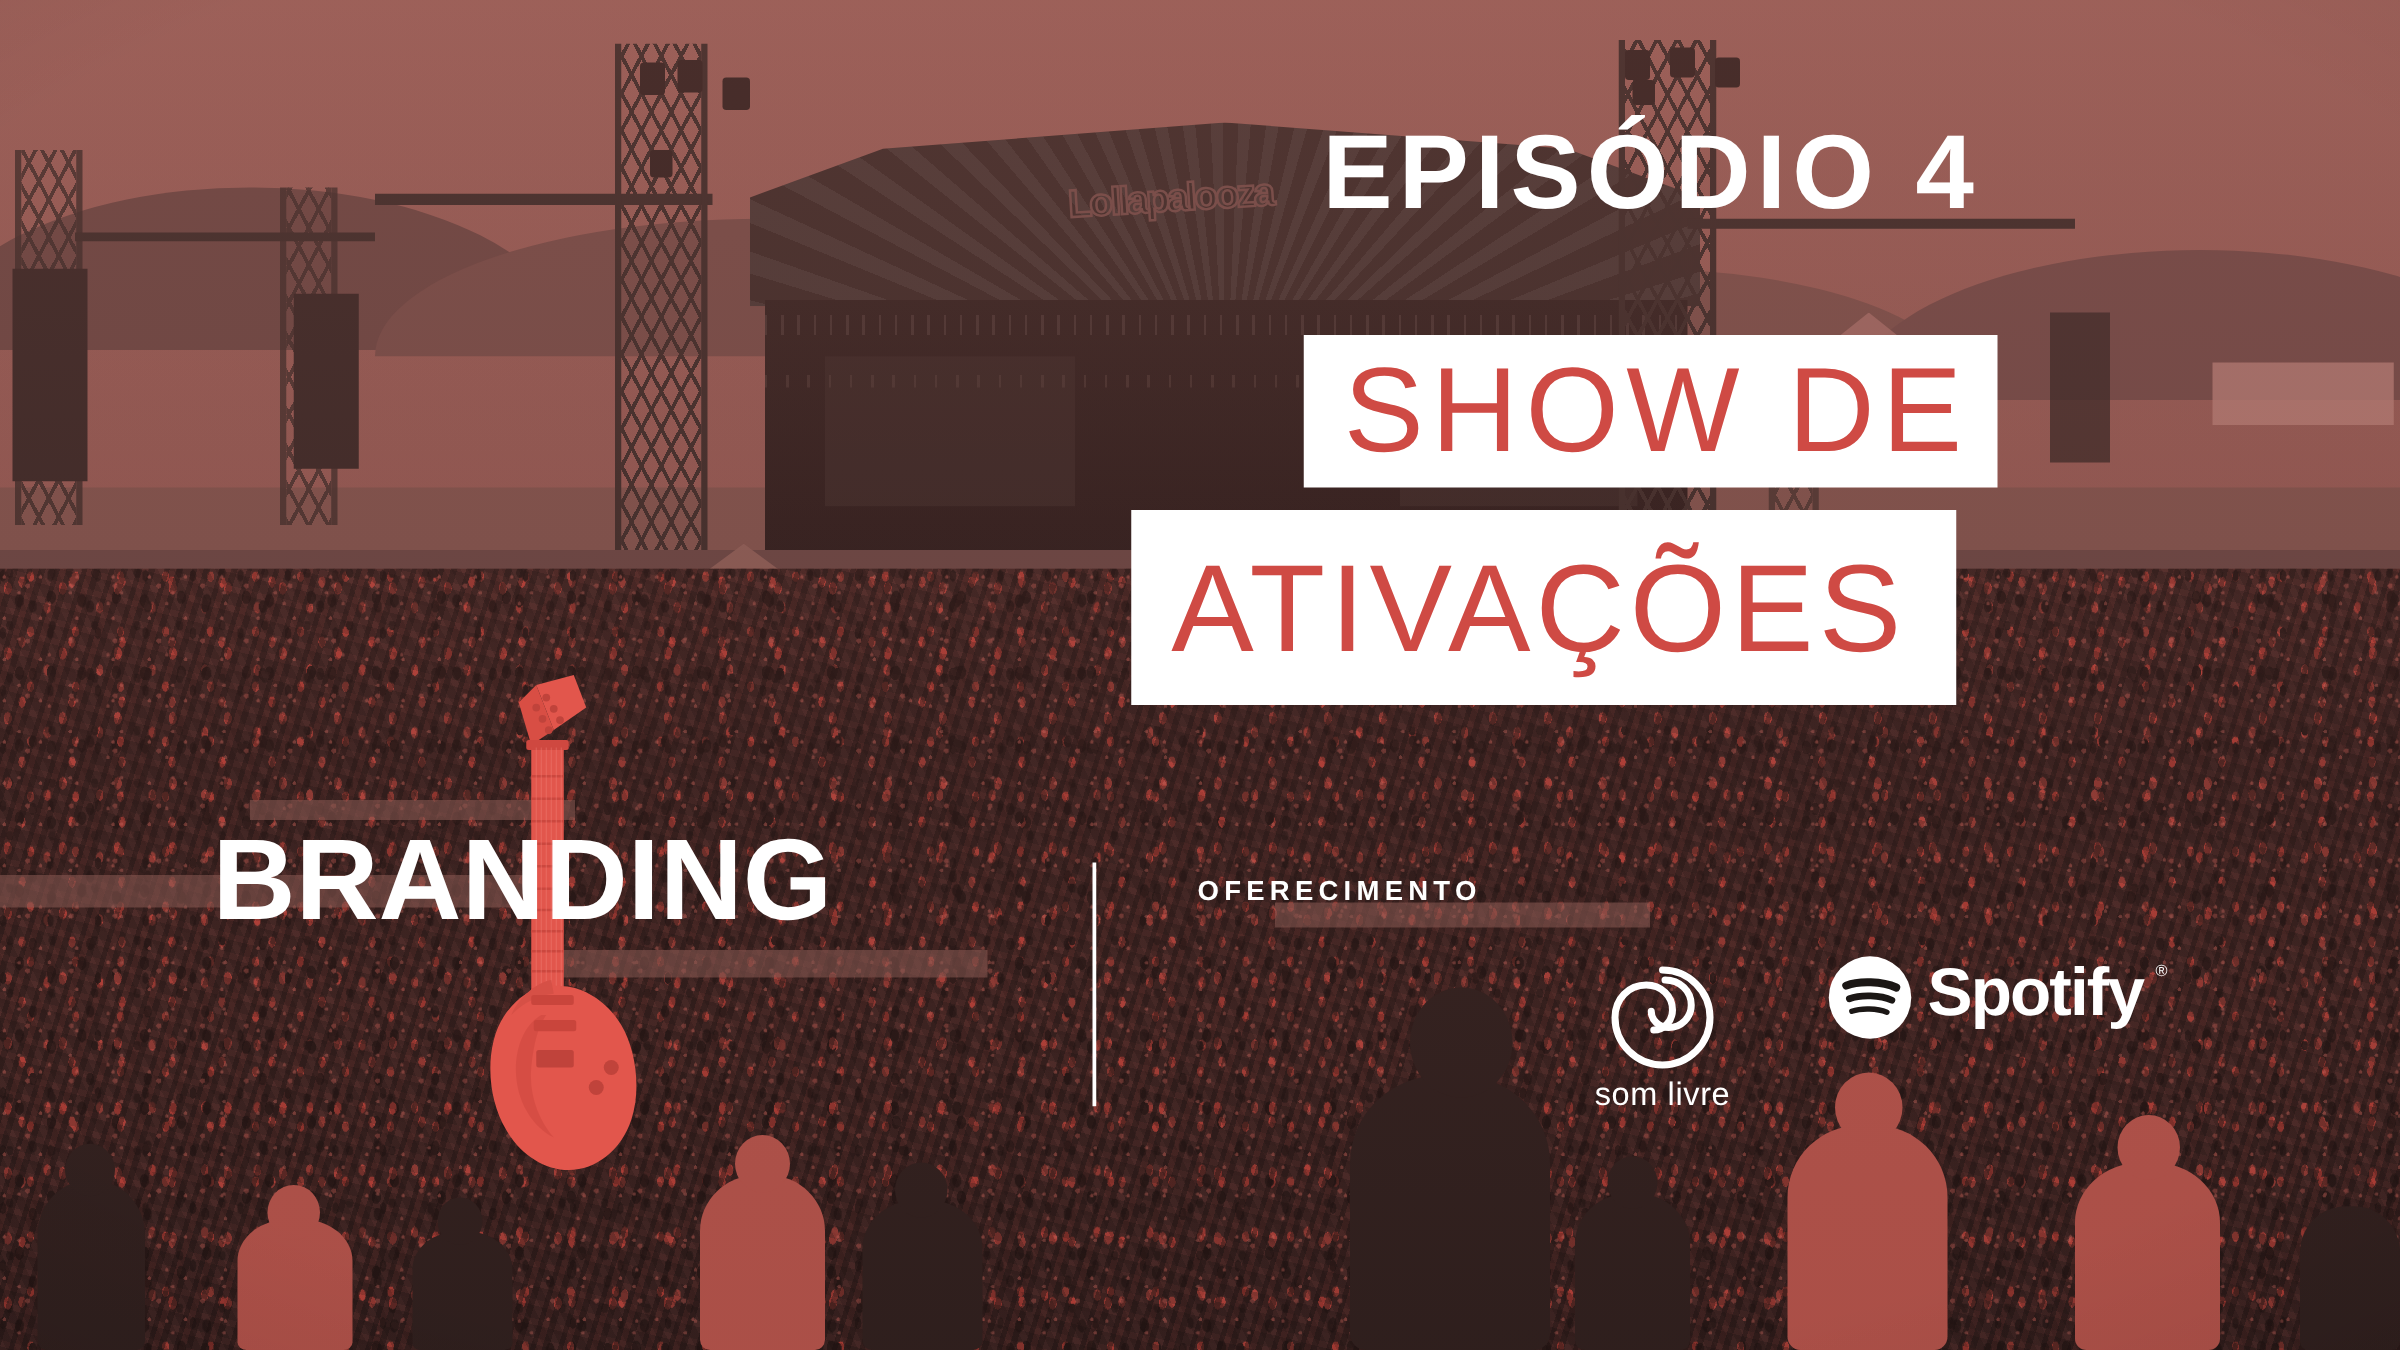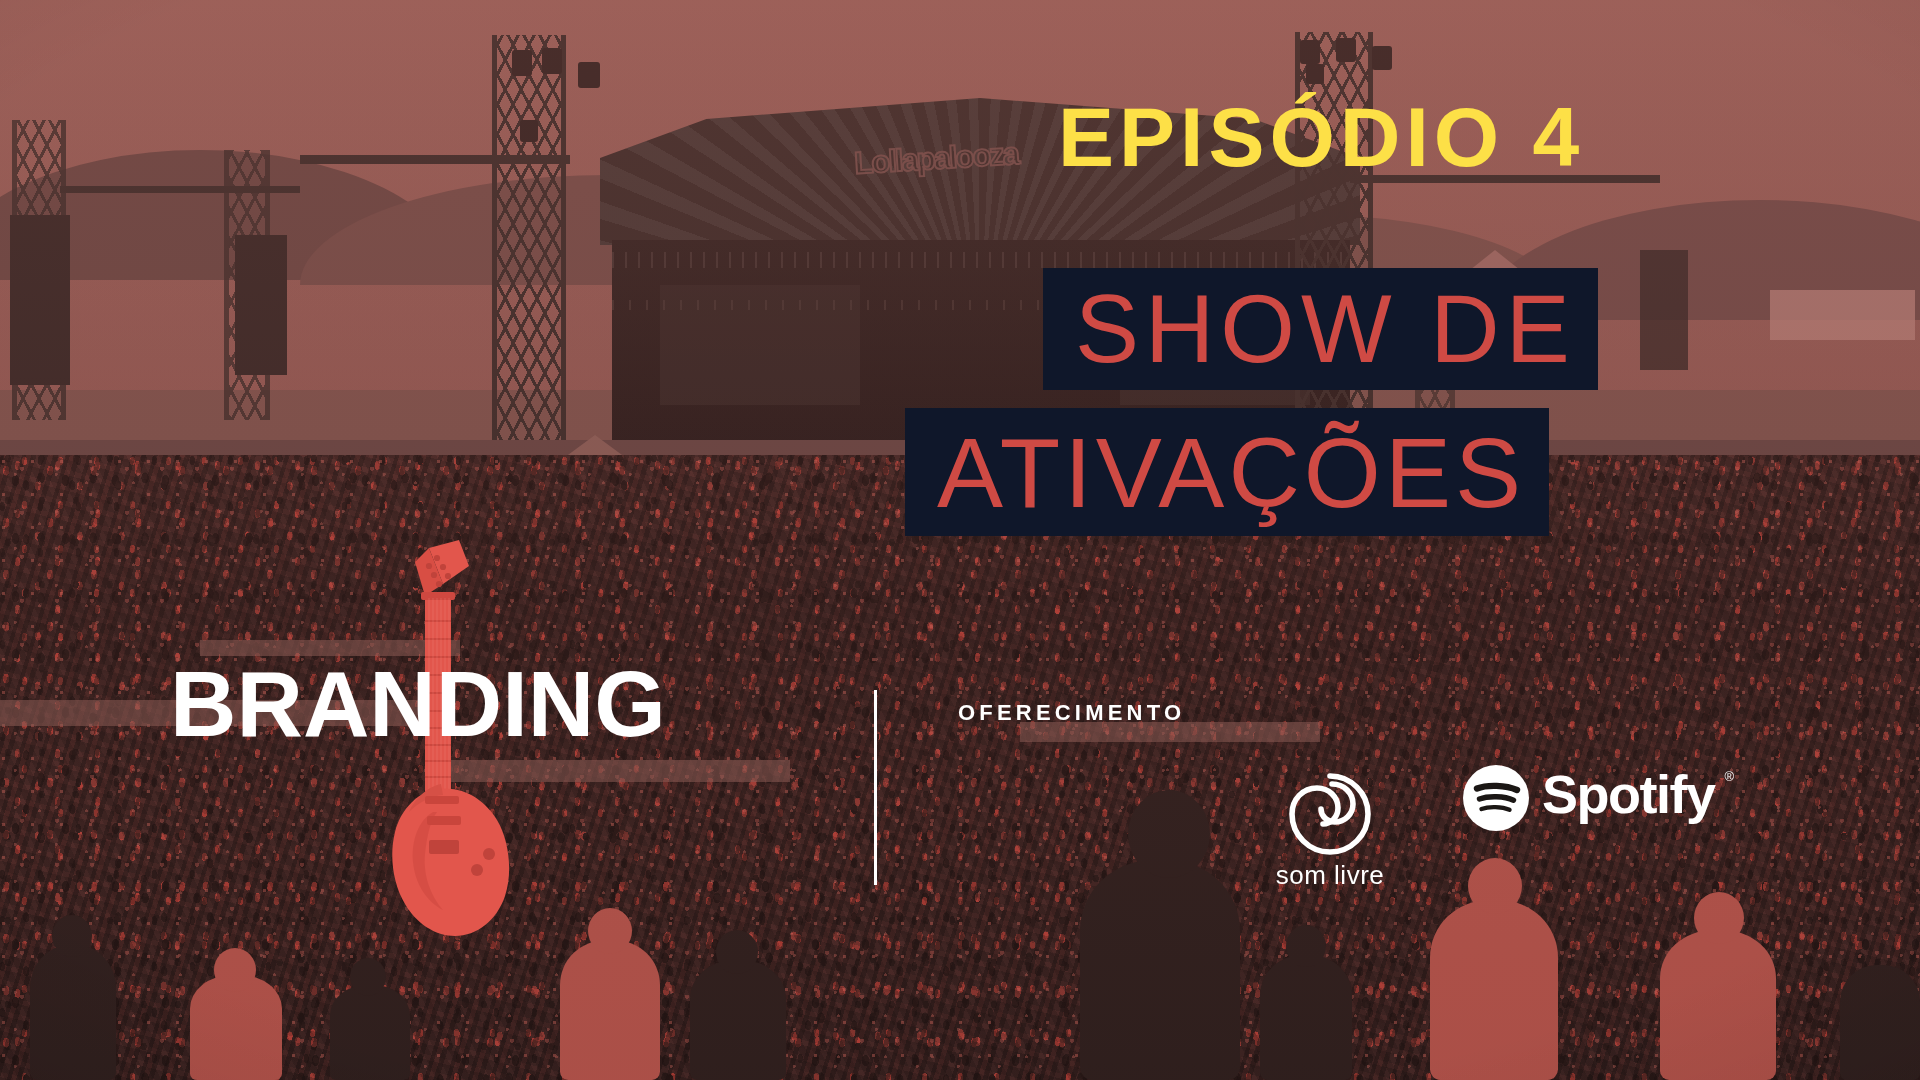--- a/index.html
+++ b/index.html
@@ -182,36 +182,36 @@
   .vignette{
     position:absolute; inset:0; pointer-events:none;
     background:radial-gradient(ellipse 120% 110% at 50% 45%, rgba(0,0,0,0) 52%, rgba(0,0,0,.22) 100%);
   }
 
   
   .titleWrap{ position:absolute; left:0; top:0; width:1920px; height:1080px; }
 
   .episode{
     position:absolute; left:1058px; top:95px;
-    font-size:84px; font-weight:bold; color:#fde047;
+    font-size:84px; font-weight:bold; color:#ffffff;
     letter-spacing:5px; line-height:1; white-space:nowrap;
     font-family:"Liberation Sans", sans-serif;
   }
 
   .bandBox{
-    position:absolute; background:#0f172a;
+    position:absolute; background:#ffffff;
     display:flex; align-items:center; justify-content:flex-start;
   }
   .bandBox span{
     color:#cf4a44; font-weight:normal; line-height:1;
     white-space:nowrap; font-family:"Liberation Sans", sans-serif;
   }
   .band1{ left:1043px; top:268px; height:122px; padding:0 22px 0 32px; }
   .band1 span{ font-size:96px; letter-spacing:6px; }
-  .band2{ left:905px; top:408px; height:128px; padding:0 24px 0 32px; }
+  .band2{ left:905px; top:408px; height:156px; padding:0 40px 0 32px; }
   .band2 span{ font-size:99px; letter-spacing:4px; }
 
   
   .mbLogo{
     position:absolute; left:150px; top:665px;
     color:#ffffff; font-weight:bold; line-height:.86;
     font-size:92px; letter-spacing:-1px;
     font-family:"Liberation Sans", sans-serif;
   }
   .mbLogo .l2{ display:block; letter-spacing:0px;margin-left:20px; }

